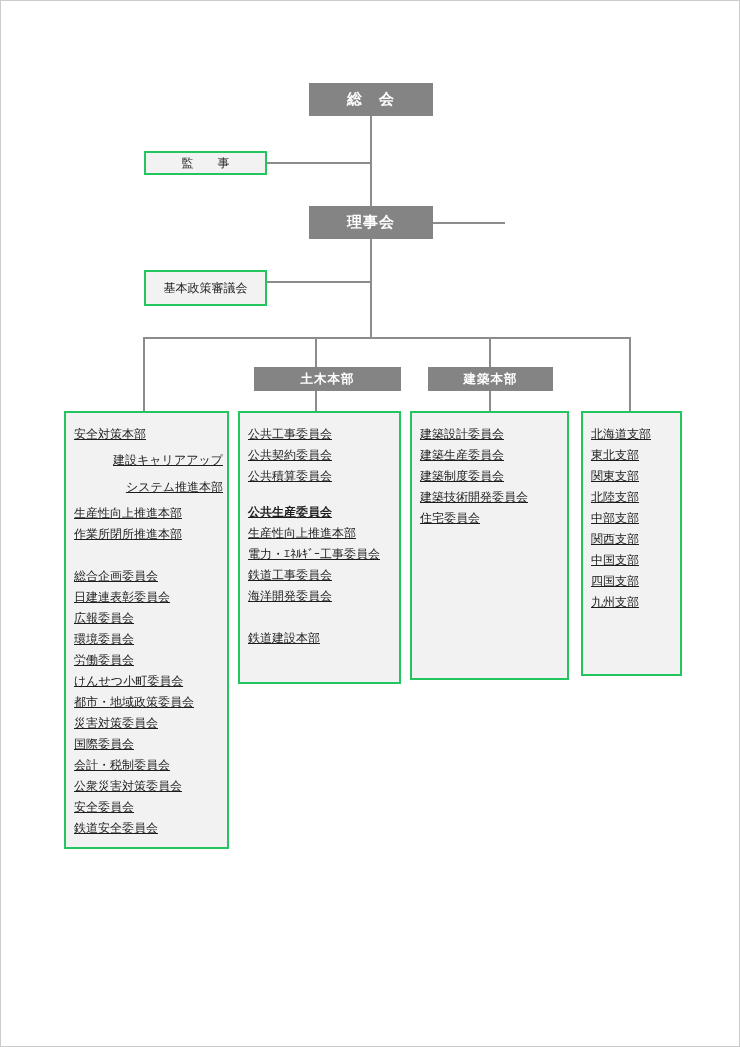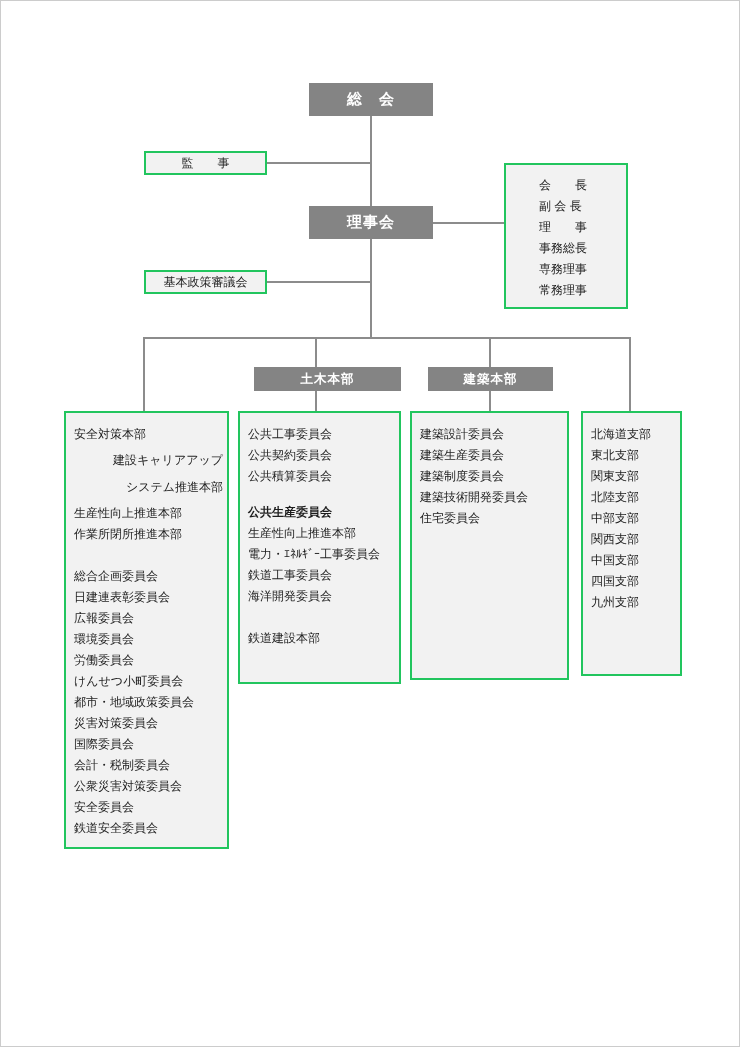--- a/index.html
+++ b/index.html
@@ -53,20 +53,21 @@
   }
   
   .officers-box {
     padding: 10px 0 0 33px;
     line-height: 21.5px;
     white-space: pre;
   }
   
   .list-box {
     padding: 11px 4px 0 8px;
+    text-decoration: underline;
   }
   .list-box .group + .group {
     margin-top: 21px;
   }
   .item {
     line-height: 21px;
     white-space: pre-line;
   }
   .item.bold {
     font-weight: bold;
@@ -93,23 +94,22 @@
   <div class="line" style="left:314px; top:336px; width:2px; height:75px;"></div>
   <div class="line" style="left:488px; top:336px; width:2px; height:75px;"></div>
   <div class="line" style="left:628px; top:336px; width:2px; height:75px;"></div>
 
   <div class="dark-box" style="left:308px; top:82px; width:124px; height:33px;">総　会</div>
 
   <div class="light-box small-box" style="left:143px; top:150px; width:123px; height:24px;">監　　事</div>
 
   <div class="dark-box" style="left:308px; top:205px; width:124px; height:33px;">理事会</div>
 
-  <div class="light-box officers-box" style="left:503px; top:162px; width:124px; height:146px;"><div class="group"><div class="item">会　　長</div><div class="item">副 会 長</div><div class="item">理　　事</div><div class="item">事務総長</div><div class="item">専務理事</div><div class="item">常務理事</div></div></div>
 
-  <div class="light-box small-box" style="left:143px; top:269px; width:123px; height:24px;">基本政策審議会</div>
+  <div class="light-box small-box" style="left:143px; top:269px; width:123px; height:36px;">基本政策審議会</div>
 
   <div class="dark-box" style="left:253px; top:366px; width:147px; height:24px; font-size:12.5px;">土木本部</div>
 
   <div class="dark-box" style="left:427px; top:366px; width:125px; height:24px; font-size:12.5px;">建築本部</div>
 
   <div class="light-box list-box" style="left:63px; top:410px; width:165px; height:438px;">
       <div class="group">
         <div class="item">安全対策本部</div>
         <div class="item two-line">建設キャリアアップ
 システム推進本部</div>

